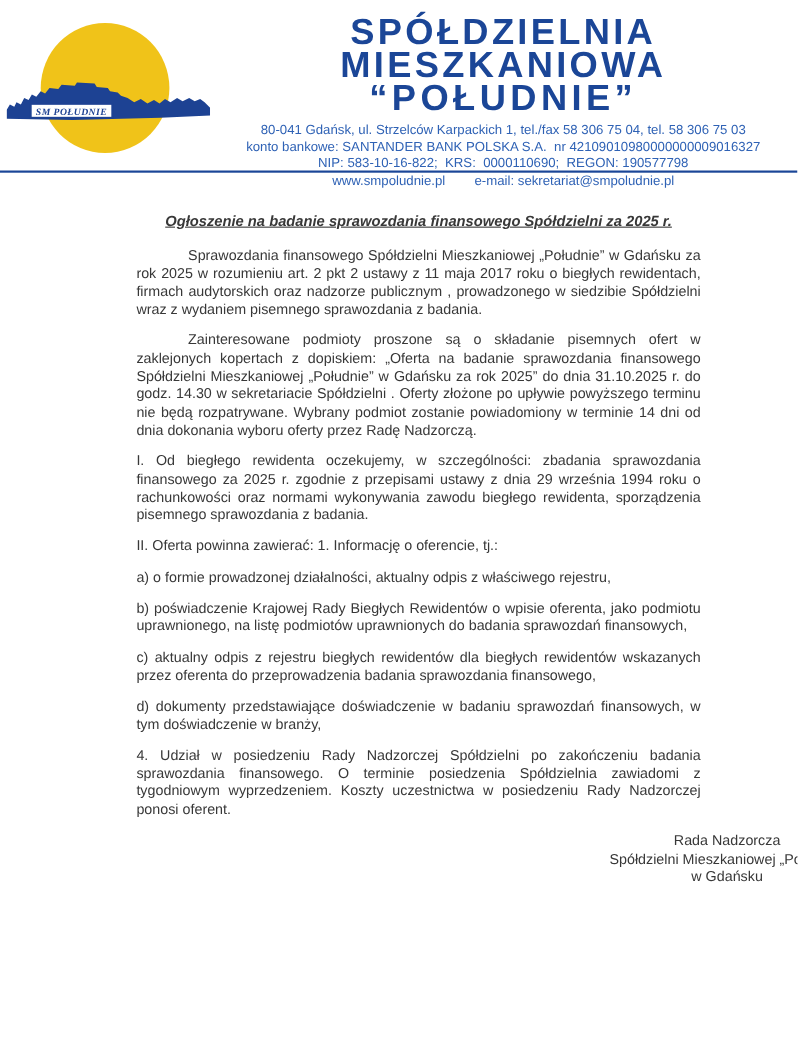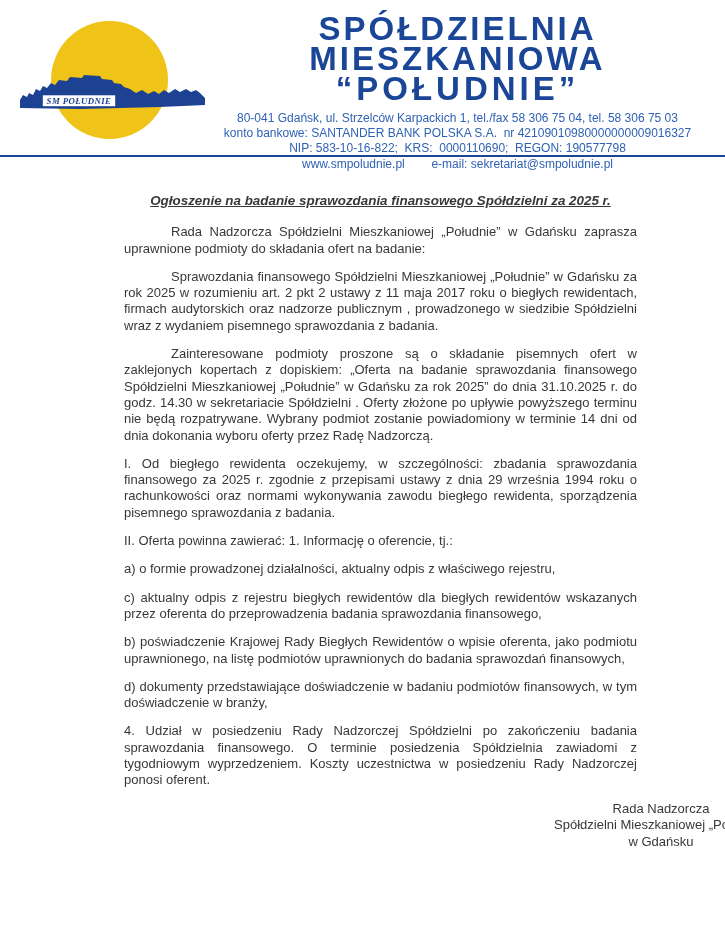--- a/index.html
+++ b/index.html
@@ -7,21 +7,21 @@
   body {
     width: 725px; height: 948px;
     font-family: "Liberation Sans", sans-serif;
     color: #383838;
     position: relative;
     overflow: hidden;
   }
 
   
   .letterhead { position: relative; width: 725px; height: 157px; }
-  .logo { position: absolute; left: 14px; top: 0; width: 200px; height: 150px; }
+  .logo { position: absolute; left: 0; top: 0; width: 200px; height: 150px; }
   .logo-circle {
     position: absolute; left: 37px; top: 21px;
     width: 117px; height: 118px; border-radius: 50%;
     background: #f0c319;
   }
   .logo-skyline { position: absolute; left: 6px; top: 74px; width: 185px; height: 42px; }
 
   .head-right {
     position: absolute; left: 190px; top: 14px; width: 535px;
     text-align: center; color: #1b4697;
@@ -83,29 +83,28 @@
     </div>
   </div>
 
   <div class="head-divider"></div>
 </div>
 
 <div class="doc">
 
   <div class="doc-title">Ogłoszenie na badanie sprawozdania finansowego Spółdzielni za 2025 r.</div>
 
-  <p class="indent">Rada Nadzorcza Spółdzielni Mieszkaniowej „Południe” w Gdańsku zaprasza uprawnione podmioty do składania ofert na badanie:</p>
   <p class="indent">Sprawozdania finansowego Spółdzielni Mieszkaniowej „Południe” w Gdańsku za rok 2025 w rozumieniu art. 2 pkt 2 ustawy z 11 maja 2017 roku o biegłych rewidentach, firmach audytorskich oraz nadzorze publicznym , prowadzonego w siedzibie Spółdzielni wraz z wydaniem pisemnego sprawozdania z badania.</p>
   <p class="indent">Zainteresowane podmioty proszone są o składanie pisemnych ofert w zaklejonych kopertach z dopiskiem: „Oferta na badanie sprawozdania finansowego Spółdzielni Mieszkaniowej „Południe” w Gdańsku za rok 2025” do dnia 31.10.2025 r. do godz. 14.30 w sekretariacie Spółdzielni . Oferty złożone po upływie powyższego terminu nie będą rozpatrywane. Wybrany podmiot zostanie powiadomiony w terminie 14 dni od dnia dokonania wyboru oferty przez Radę Nadzorczą.</p>
   <p>I. Od biegłego rewidenta oczekujemy, w szczególności: zbadania sprawozdania finansowego za 2025 r. zgodnie z przepisami ustawy z dnia 29 września 1994 roku o rachunkowości oraz normami wykonywania zawodu biegłego rewidenta, sporządzenia pisemnego sprawozdania z badania.</p>
   <p>II. Oferta powinna zawierać: 1. Informację o oferencie, tj.:</p>
   <p>a) o formie prowadzonej działalności, aktualny odpis z właściwego rejestru,</p>
+  <p>b) poświadczenie Krajowej Rady Biegłych Rewidentów o wpisie oferenta, jako podmiotu uprawnionego, na listę podmiotów uprawnionych do badania sprawozdań finansowych,</p>
   <p>c) aktualny odpis z rejestru biegłych rewidentów dla biegłych rewidentów wskazanych przez oferenta do przeprowadzenia badania sprawozdania finansowego,</p>
-  <p>b) poświadczenie Krajowej Rady Biegłych Rewidentów o wpisie oferenta, jako podmiotu uprawnionego, na listę podmiotów uprawnionych do badania sprawozdań finansowych,</p>
-  <p>d) dokumenty przedstawiające doświadczenie w badaniu podmiotów finansowych, w tym doświadczenie w branży,</p>
+  <p>d) dokumenty przedstawiające doświadczenie w badaniu sprawozdań finansowych, w tym doświadczenie w branży,</p>
   <p>4. Udział w posiedzeniu Rady Nadzorczej Spółdzielni po zakończeniu badania sprawozdania finansowego. O terminie posiedzenia Spółdzielnia zawiadomi z tygodniowym wyprzedzeniem. Koszty uczestnictwa w posiedzeniu Rady Nadzorczej ponosi oferent.</p>
 
   <div class="signature">
     <div>Rada Nadzorcza</div>
     <div>Spółdzielni Mieszkaniowej „Południe”</div>
     <div>w Gdańsku</div>
   </div>
 
 </div>
 

